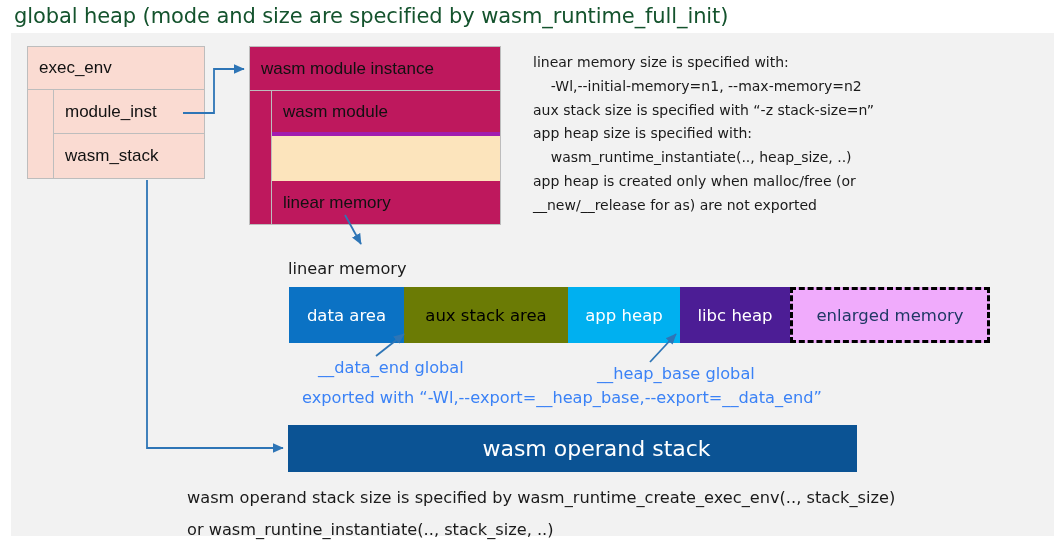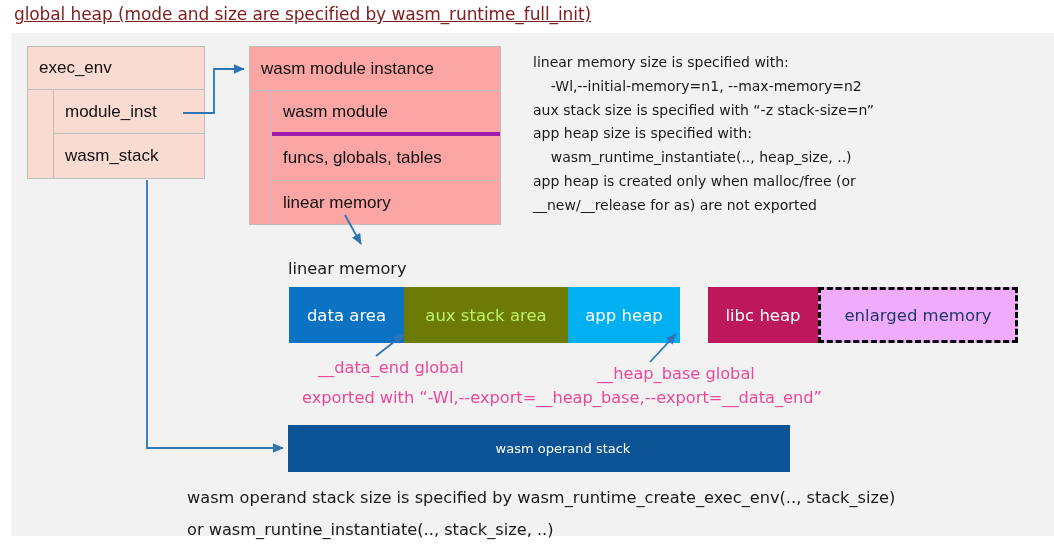--- a/index.html
+++ b/index.html
@@ -17,25 +17,24 @@
     position: relative;
     width: 1054px;
     height: 547px;
     background: #ffffff;
   }
   
   .title {
     position: absolute;
     left: 14px;
     top: 4px;
-    font-size: 17px;
-    color: #7f1d1d;
+    font-size: 21px;
+    color: #14532d;
     white-space: nowrap;
     letter-spacing: -0.1px;
-    text-decoration: underline;
   }
   
   .panel {
     position: absolute;
     left: 11px;
     top: 33px;
     width: 1043px;
     height: 503px;
     background: #f2f2f2;
   }
@@ -89,21 +88,21 @@
     left: 249px;
     top: 46px;
     width: 252px;
     height: 179px;
     border: 1px solid #bdbdbd;
     background: #fce4bc;
   }
   .wm-row {
     position: absolute;
     box-sizing: border-box;
-    background: #fca5a5;
+    background: #be185d;
   }
   .wm-head {
     left: 0; top: 0; width: 250px; height: 44px;
     border-bottom: 1px solid #bdbdbd;
   }
   .wm-gutter {
     left: 0; top: 44px; width: 22px; height: 133px;
     border-right: 1px solid #bdbdbd;
   }
   .wm-r1 { left: 22px; top: 44px;  width: 228px; height: 45px; border-bottom: 4px solid #a21caf; }
@@ -148,38 +147,38 @@
   }
   .seg.enlarged {
     color: #1f3864;
     background: #f0abfc;
     border: 3px dashed #000000;
   }
   
   .ann {
     position: absolute;
     font-size: 16.2px;
-    color: #ec4899;
+    color: #3b82f6;
     white-space: nowrap;
   }
   .ann-data-end { left: 318px; top: 358px; }
   .ann-heap-base { left: 597px; top: 364px; }
   .ann-exported { left: 302px; top: 388px; }
 
   
   .opstack {
     left: 288px;
     top: 425px;
-    width: 502px;
+    width: 569px;
     height: 47px;
     background: #0b5394;
     display: flex;
     align-items: center;
     justify-content: center;
-    font-size: 13px;
+    font-size: 22px;
     color: #ffffff;
     white-space: nowrap;
     padding-left: 48px;
   }
   
   .note-bottom {
     position: absolute;
     left: 187px;
     top: 482px;
     font-size: 16.2px;
@@ -219,50 +218,47 @@
     </div>
   </div>
 
   <div class="box wmi">
     <div class="wm-row wm-head">
       <span class="cell-txt">wasm module instance</span>
     </div>
     <div class="wm-row wm-gutter"></div>
     <div class="wm-row wm-r1">
       <span class="cell-txt">wasm module</span>
-    </div>
-    <div class="wm-row wm-r2">
-      <span class="cell-txt">funcs, globals, tables</span>
     </div>
     <div class="wm-row wm-r3">
       <span class="cell-txt">linear memory</span>
     </div>
   </div>
 
   <div class="note-right">linear memory size is specified with:
     -Wl,--initial-memory=n1, --max-memory=n2
 aux stack size is specified with “-z stack-size=n”
 app heap size is specified with:
     wasm_runtime_instantiate(.., heap_size, ..)
 app heap is created only when malloc/free (or
 __new/__release for as) are not exported</div>
 
   <div class="lm-label">linear memory</div>
 
   <div class="membar" id="membar">
       <div class="seg" style="width: 115px; background: rgb(11, 114, 196); color: rgb(255, 255, 255);">
         <span>data area</span>
       </div>
-      <div class="seg" style="width: 164px; background: rgb(107, 123, 5); color: #bef264;">
+      <div class="seg" style="width: 164px; background: rgb(107, 123, 5); color: #000000;">
         <span>aux stack area</span>
       </div>
       <div class="seg" style="width: 112px; background: rgb(0, 176, 240); color: rgb(255, 255, 255);">
         <span>app heap</span>
       </div>
-      <div class="seg" style="width: 110px; background: #be185d; color: rgb(255, 255, 255); margin-left: 28px;">
+      <div class="seg" style="width: 110px; background: #4c1d95; color: rgb(255, 255, 255);">
         <span>libc heap</span>
       </div>
       <div class="seg enlarged" style="width: 200px; color: rgb(31, 56, 100);">
         <span>enlarged memory</span>
       </div>
     </div>
 
   <div class="ann ann-data-end">__data_end global</div>
   <div class="ann ann-heap-base">__heap_base global</div>
   <div class="ann ann-exported">exported with “-Wl,--export=__heap_base,--export=__data_end”</div>

